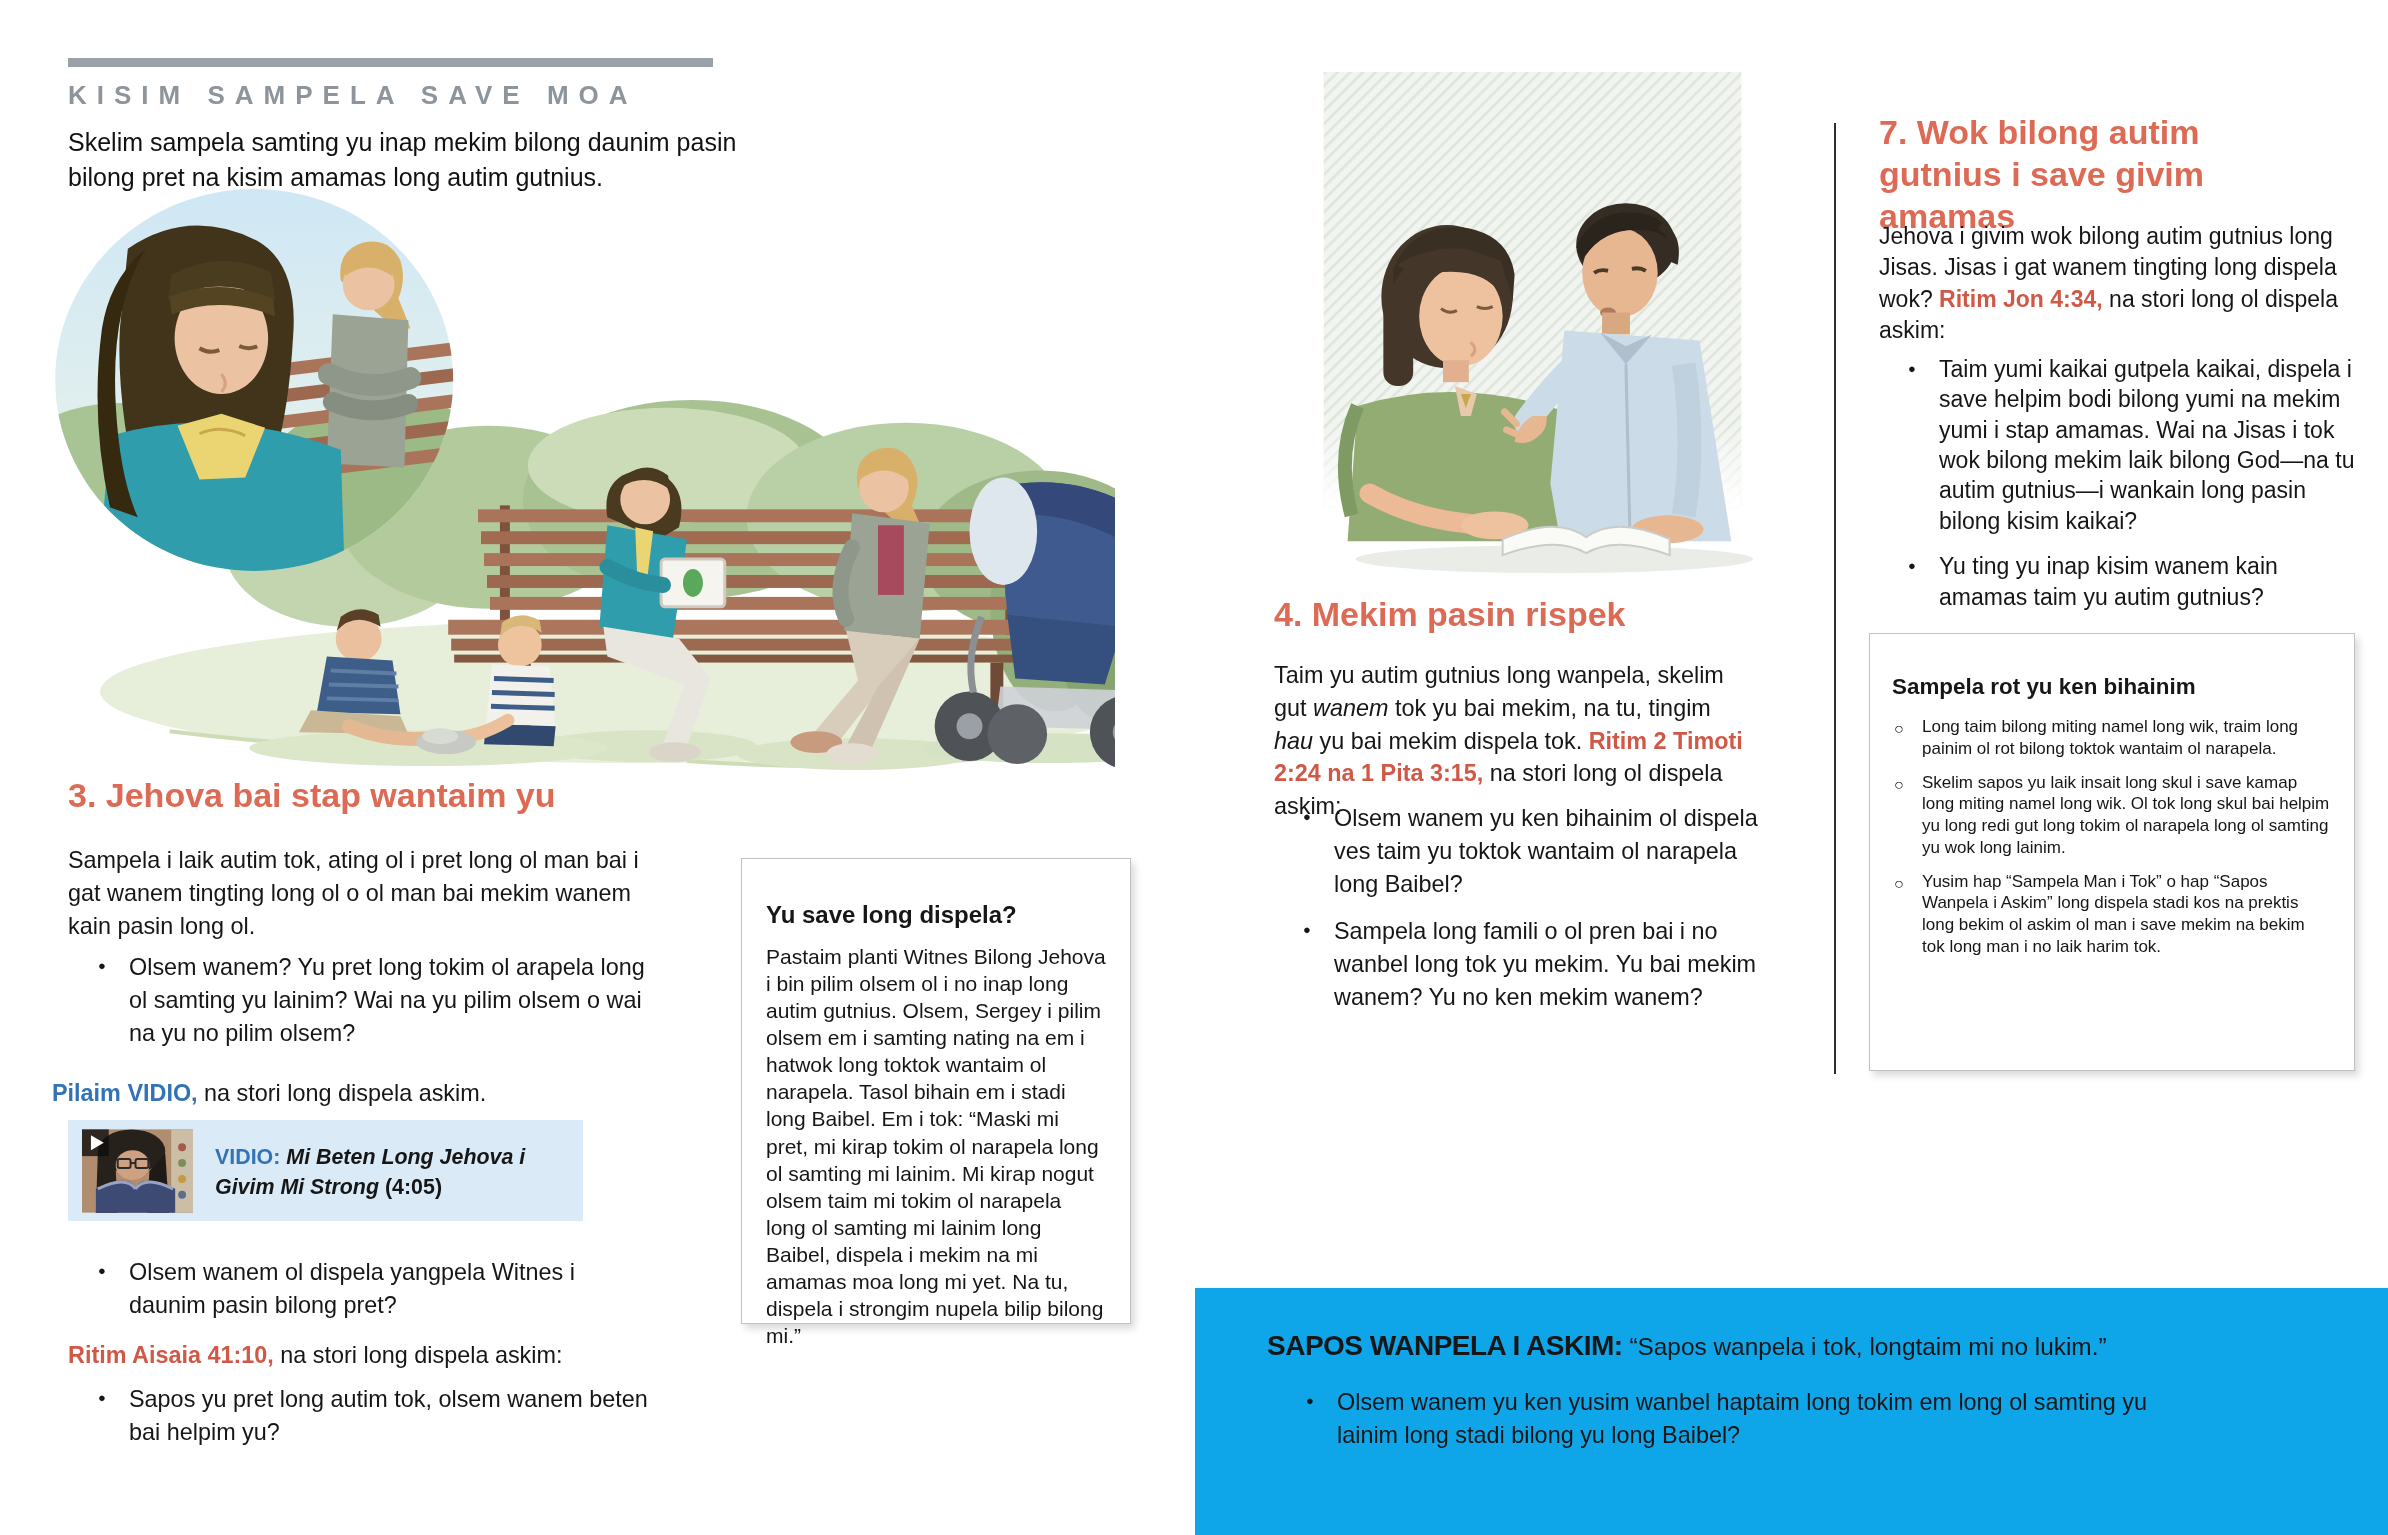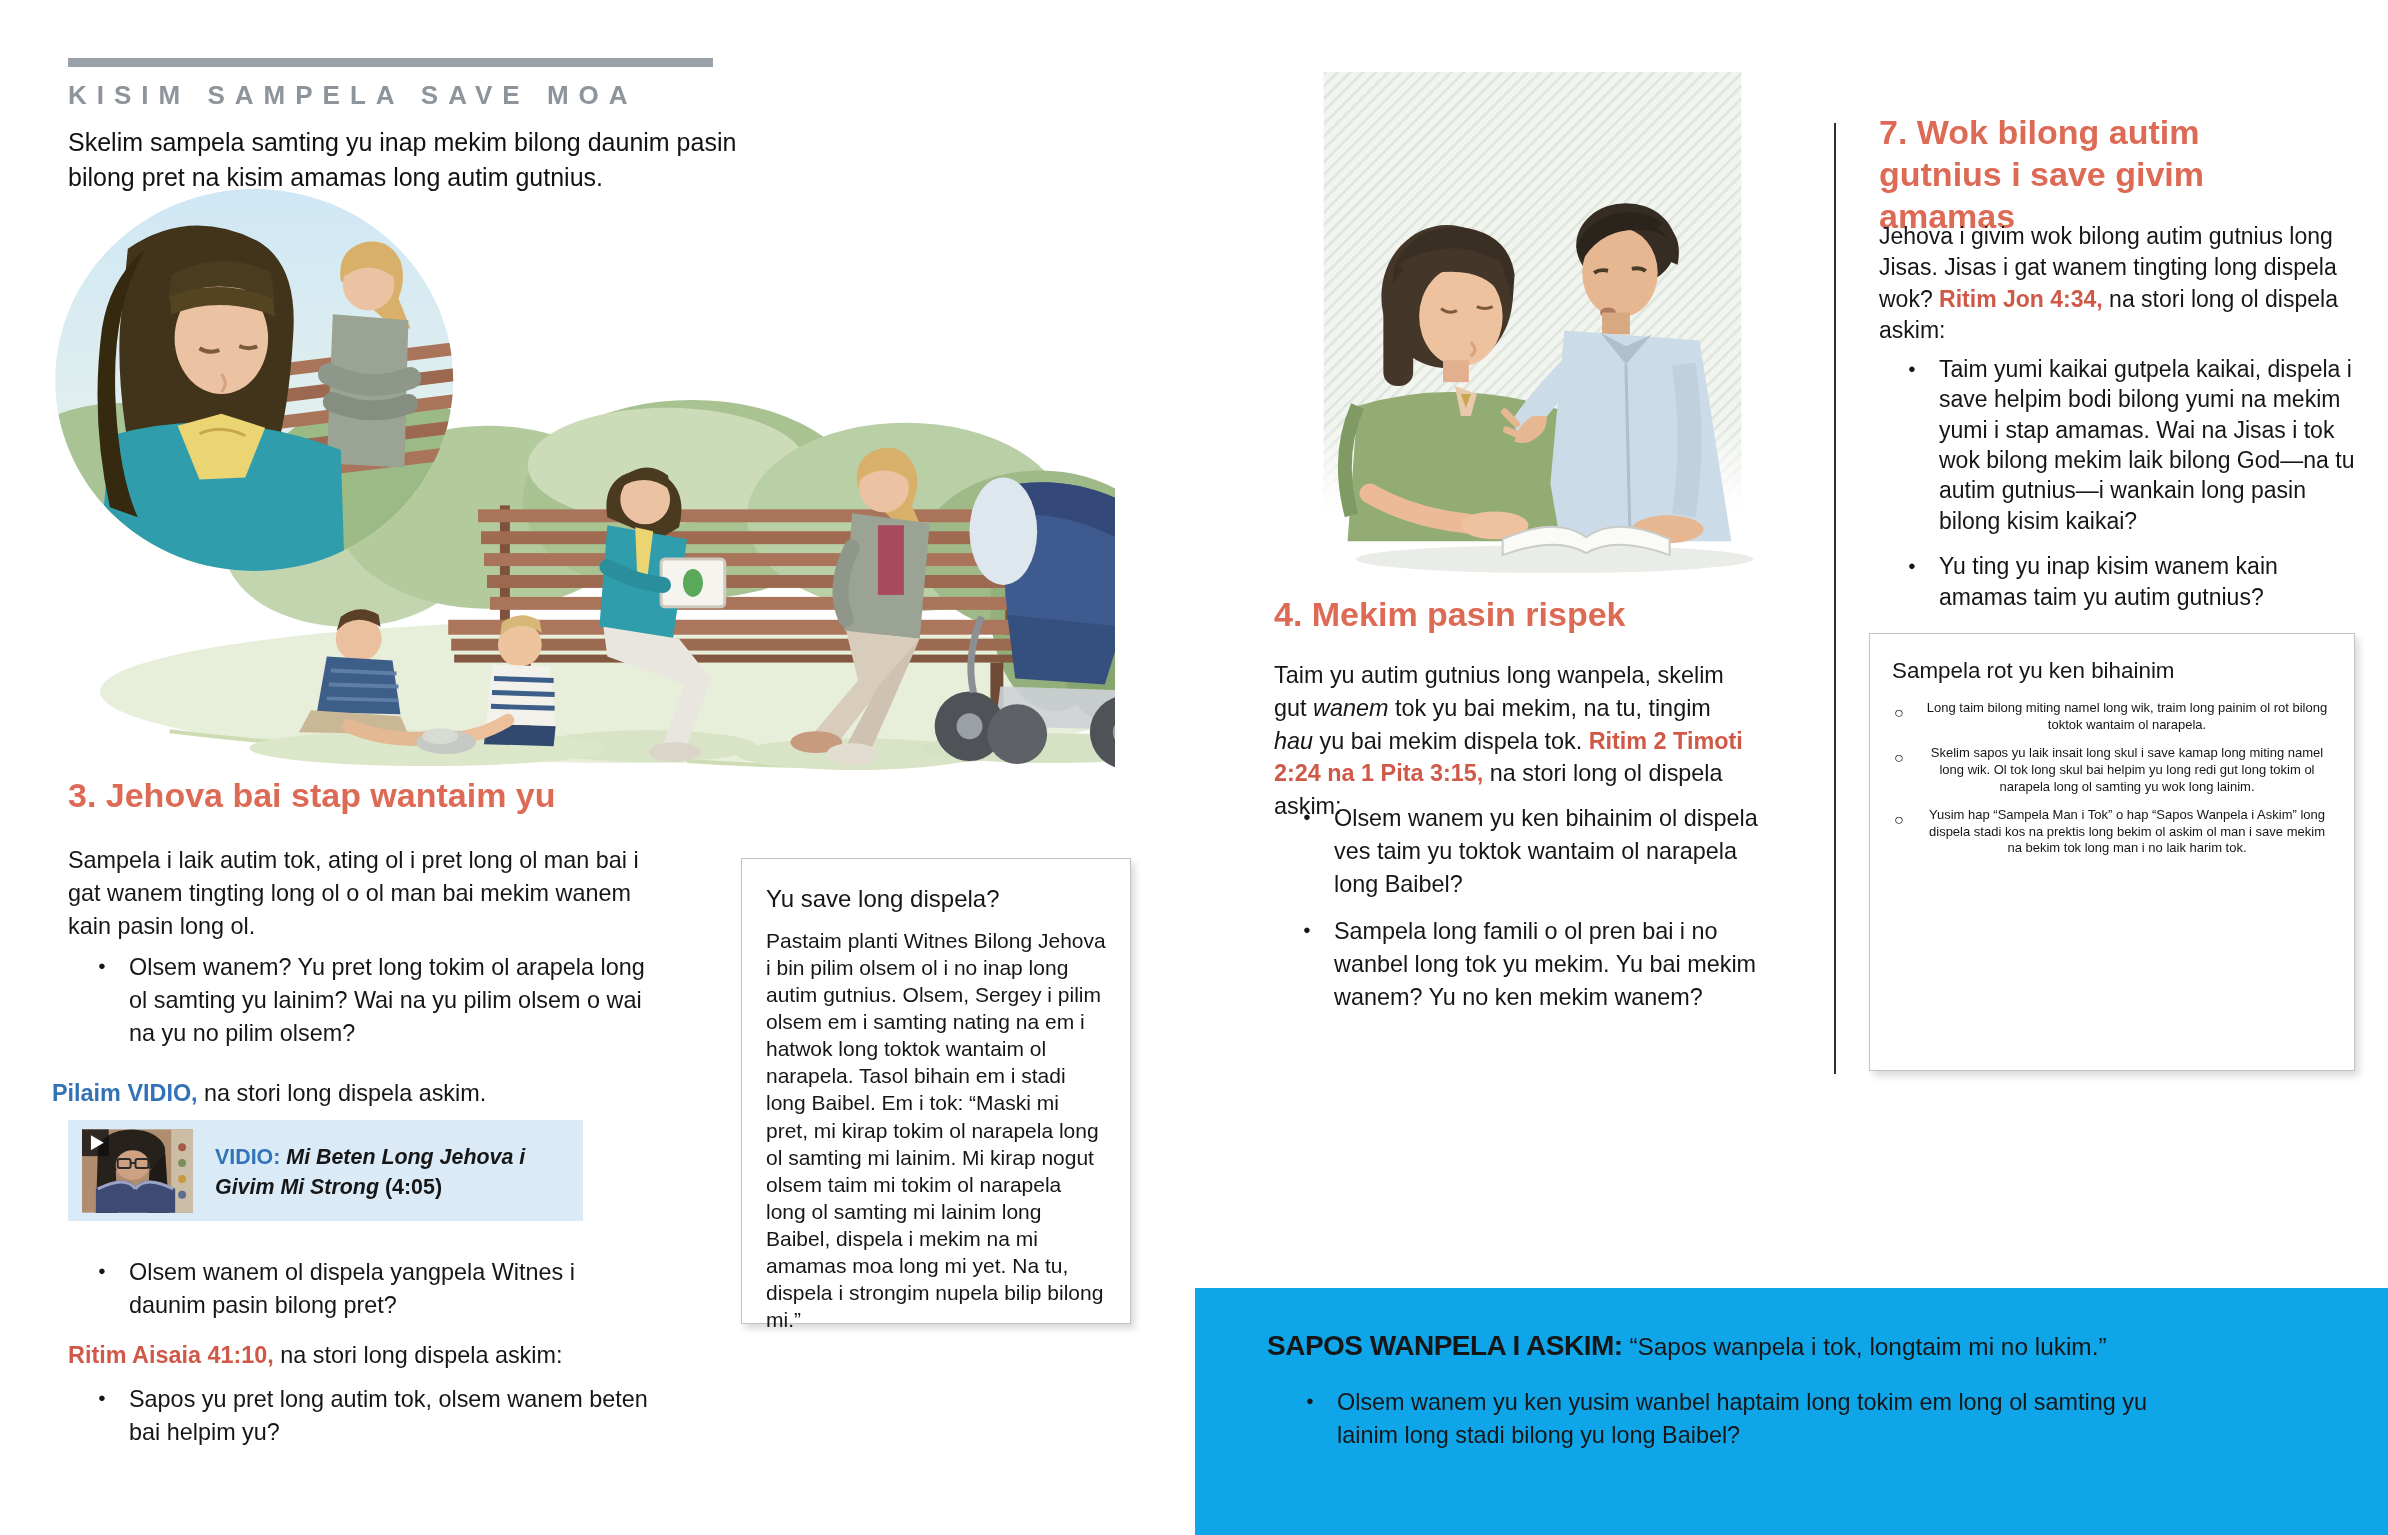--- a/index.html
+++ b/index.html
@@ -24,27 +24,27 @@
   ul.bullets.circles li::before{content:"○";font-size:16px;top:3px;}
   
   .video-box{background:#daeaf7;display:flex;align-items:center;padding:9px 14px;box-sizing:border-box;}
   .video-caption{font-size:21.4px;line-height:1.4;padding-top:4px;padding-left:22px;}
   .video-caption .lbl{color:#3273b8;font-weight:700;}
   .video-caption .ttl{font-style:italic;font-weight:700;}
   .video-caption .dur{font-weight:700;}
   
   .callout{background:#ffffff;border:1px solid #c0c3c6;box-shadow:4px 5px 7px rgba(0,0,0,0.14);
            box-sizing:border-box;}
-  .callout .c-title{font-weight:400;}
+  .callout .c-title{font-weight:700;margin-top:16px;}
   .dyk{padding:26px 24px;}
   .dyk .c-title{font-size:24px;margin-bottom:14px;}
   .dyk .c-body{font-size:21px;line-height:1.29;}
   .ways{padding:24px 22px;}
   .ways .c-title{font-size:22.4px;margin-bottom:16px;}
-  .ways ul.bullets li{font-size:13px;line-height:1.28;margin-bottom:12px;padding-left:30px;text-align:center;}
+  .ways ul.bullets li{font-size:17px;line-height:1.28;margin-bottom:12px;padding-left:30px;}
   
   .vdivider{width:2px;background:#2f2f2f;}
   
   .footer-band{background:#0ea5e9;}
   .footer-lead{font-size:28px;}
   .footer-lead .f-label{font-weight:700;letter-spacing:-0.5px;}
   .footer-lead .f-quote{font-size:24.4px;}
   .footer-band ul.bullets li{font-size:23.4px;}
 </style>
 </head>

